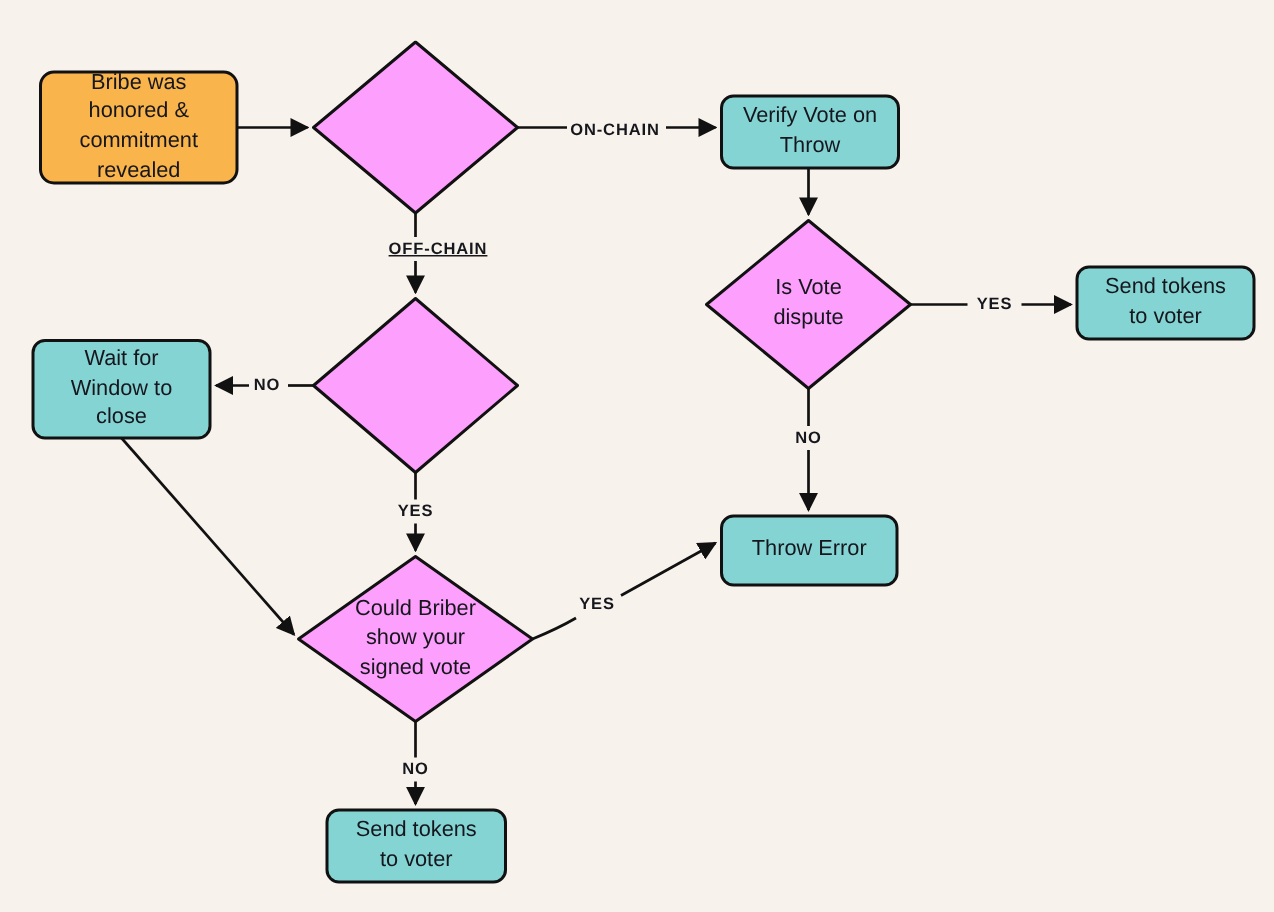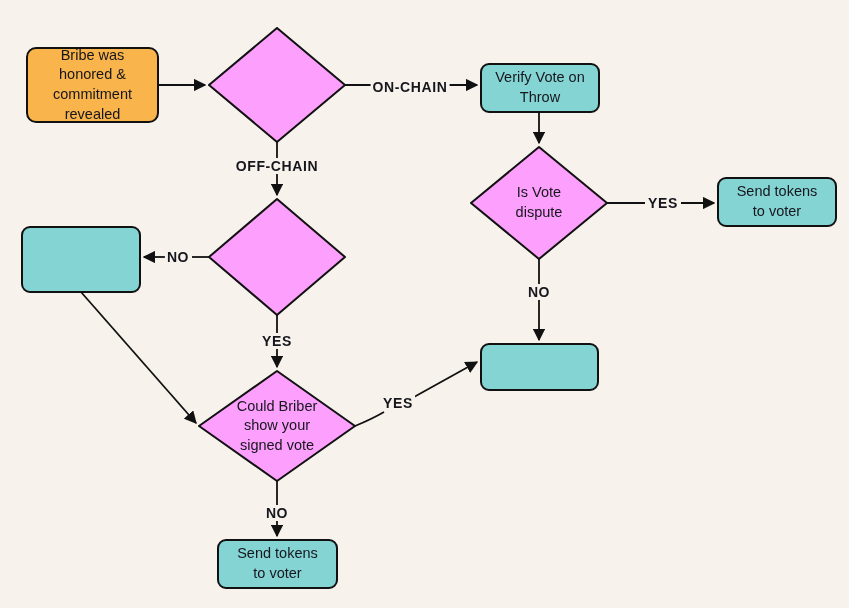--- a/index.html
+++ b/index.html
@@ -36,21 +36,21 @@
     font-family: "Liberation Sans", sans-serif;
     font-size: 14.5px;
     line-height: 1.35;
     pointer-events: none;
     white-space: pre-line;
   }
   .edge-label {
     position: absolute;
     color: #16161d;
     font-family: "Liberation Sans", sans-serif;
-    font-size: 14px;
+    font-size: 11px;
     font-weight: bold;
     letter-spacing: 0.6px;
     text-align: center;
     transform: translate(-50%, -50%);
     background: #f7f2ec;
     padding: 0 2px;
     white-space: nowrap;
   }
 </style>
 </head>
@@ -125,32 +125,36 @@
   <div class="node-label" style="left:481px; top:37px; width:118px; height:48px;">Verify Vote on
 Throw</div>
 
   <div class="node-label" style="left:471px; top:136px; width:136px; height:80px;">Is Vote
 dispute</div>
 
   <div class="node-label" style="left:718px; top:151px; width:118px; height:48px;">Send tokens
 to voter</div>
 
 
+  <div class="node-label" style="left:22px; top:200px; width:118px; height:65px;">Wait for
+Window to
+close</div>
 
   <div class="node-label" style="left:199px; top:363px; width:156px; height:72px;">Could Briber
 show your
 signed vote</div>
 
+  <div class="node-label" style="left:481px; top:317px; width:117px; height:46px;">Throw Error</div>
 
   <div class="node-label" style="left:218px; top:513px; width:119px; height:48px;">Send tokens
 to voter</div>
 
   <div class="edge-label" style="left:410px; top:60px;">ON-CHAIN</div>
 
-  <div class="edge-label" style="left:277px; top:139px;">OFF-CHAIN</div>
+  <div class="edge-label" style="left:292px; top:139px;text-decoration:underline;">OFF-CHAIN</div>
 
   <div class="edge-label" style="left:663px; top:176px;">YES</div>
 
   <div class="edge-label" style="left:539px; top:265px;">NO</div>
 
   <div class="edge-label" style="left:178px; top:230px;">NO</div>
 
   <div class="edge-label" style="left:277px; top:314px;">YES</div>
 
   <div class="edge-label" style="left:398px; top:376px;">YES</div>

